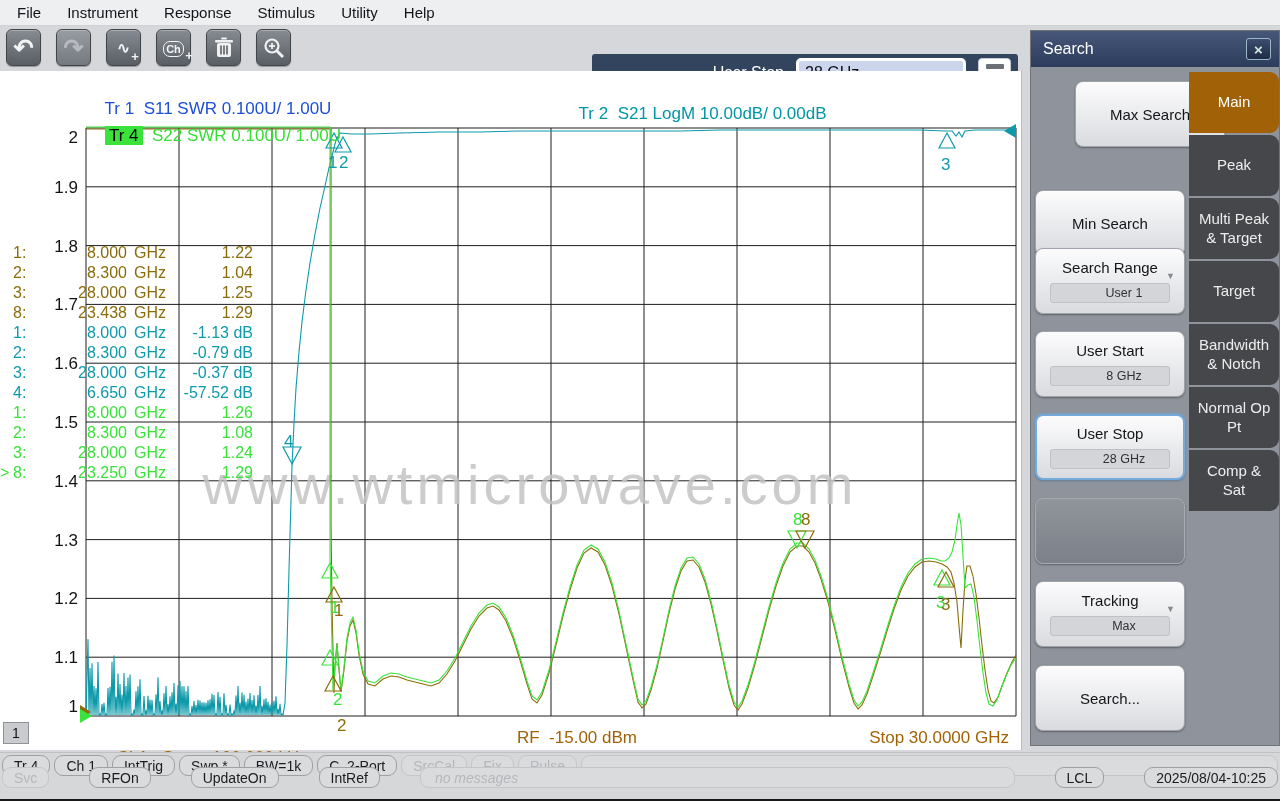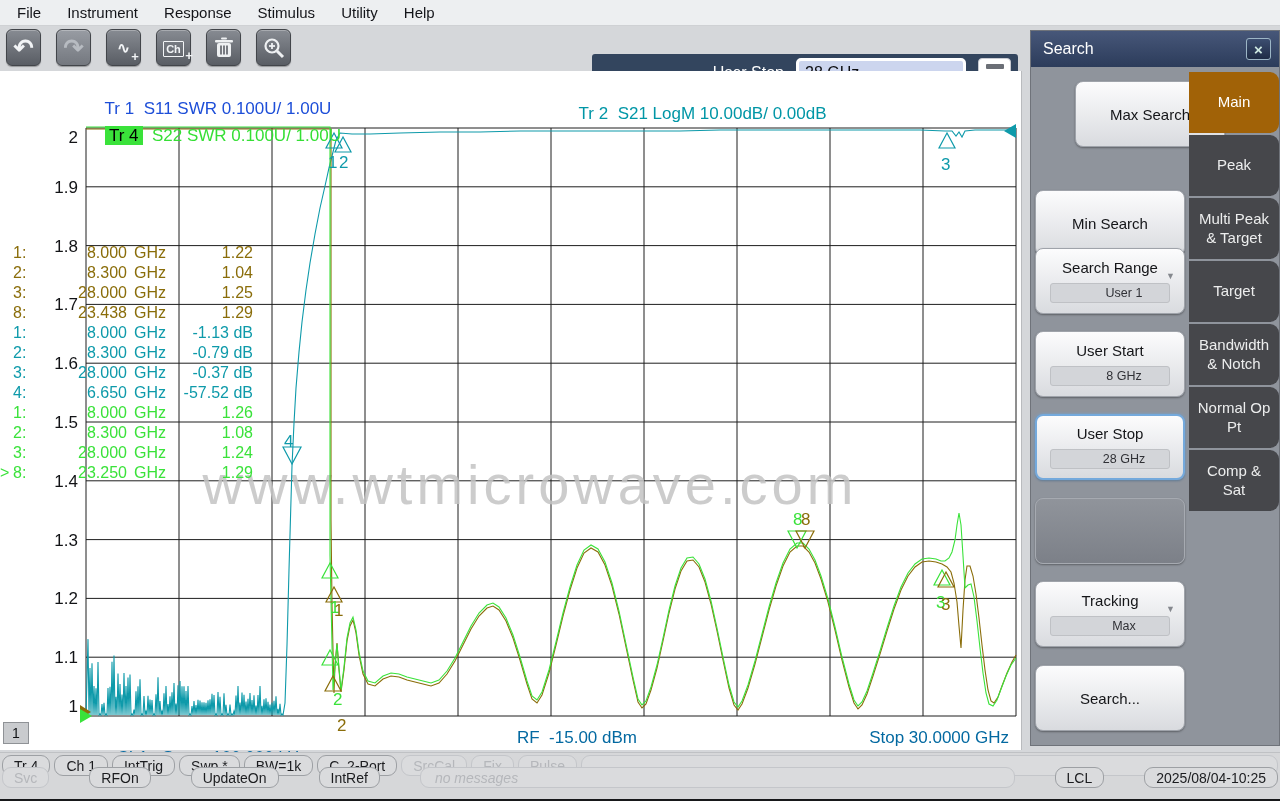--- a/index.html
+++ b/index.html
@@ -25,21 +25,21 @@
     background:linear-gradient(#878b92,#595d64);
     border:1px solid #42454a;
     box-shadow:inset 0 1px 0 rgba(255,255,255,.28), 0 1px 1px rgba(0,0,0,.3);
     display:flex; align-items:center; justify-content:center;
     color:#f2f4f6; font-weight:bold;
   }
   .tb-btn.disabled{ background:linear-gradient(#989ca3,#74787f); color:#b7bbc1; }
   .tb-glyph{ font-size:24px; line-height:1; }
   .tb-combo{ position:relative; font-size:15px; }
   .tb-combo .sub{ position:absolute; right:-9px; bottom:-7px; font-size:13px; font-weight:bold; }
-  .tb-combo .boxed{ border:1.5px solid currentColor; border-radius:1px; padding:1px 2px; font-size:11px; }
+  .tb-combo .boxed{ border:1.5px solid currentColor; border-radius:7px; padding:1px 2px; font-size:11px; }
   
   .entrybar{
     position:absolute; left:592px; top:28px; width:426px; height:38px;
     background:#33455e; border-radius:3px;
     display:flex; align-items:center; justify-content:flex-end; gap:12px; padding-right:7px;
   }
   .entry-label{ color:#fff; font-size:16px; }
   .entry-input{
     width:170px; height:30px; background:#ccd5ee; border:3px solid #fff;
     border-radius:5px; font-size:16px; padding:0 6px; color:#0c0d10;
@@ -61,21 +61,21 @@
     font-size:56px; letter-spacing:4px; color:#c4c4c4; opacity:.85; z-index:2;
     white-space:nowrap;
   }
   .svg-layer{ z-index:1; } .svg-traces{ z-index:3; }
   .ylabel{ position:absolute; width:34px; text-align:right; font-size:17px; color:#121316; z-index:2; left:44px;}
   .trace-title{ position:absolute; font-size:17px; white-space:pre; z-index:4; }
   .tr-chip{ background:#3ae23a; color:#000; padding:0 4px; }
   .ro-row{ position:absolute; display:flex; font-size:16px; line-height:20px; white-space:pre; z-index:4; }
   .ro-pre{ width:13px; } .ro-num{ width:24px; } .ro-f{ width:90px; text-align:right; }
   .ro-u{ width:46px; padding-left:7px; } .ro-v{ width:80px; text-align:right; }
-  .annot{ position:absolute; font-size:17px; color:#0369a1; white-space:pre; z-index:4; }
+  .annot{ position:absolute; font-size:17px; color:#a16207; white-space:pre; z-index:4; }
   .dashes{ display:inline-flex; gap:10px; margin-left:12px; align-items:center; }
   .dash{ width:23px; height:3px; border-radius:1px; display:inline-block; }
   .sheet-tab{
     position:absolute; left:3px; top:651px; width:26px; height:22px; z-index:5;
     background:#c9cbce; border:1px solid #8f9296; font-size:14px; color:#101114;
     display:flex; align-items:center; justify-content:center;
   }
   
   .panel{
     position:absolute; left:1030px; top:30px; width:250px; height:716px;

